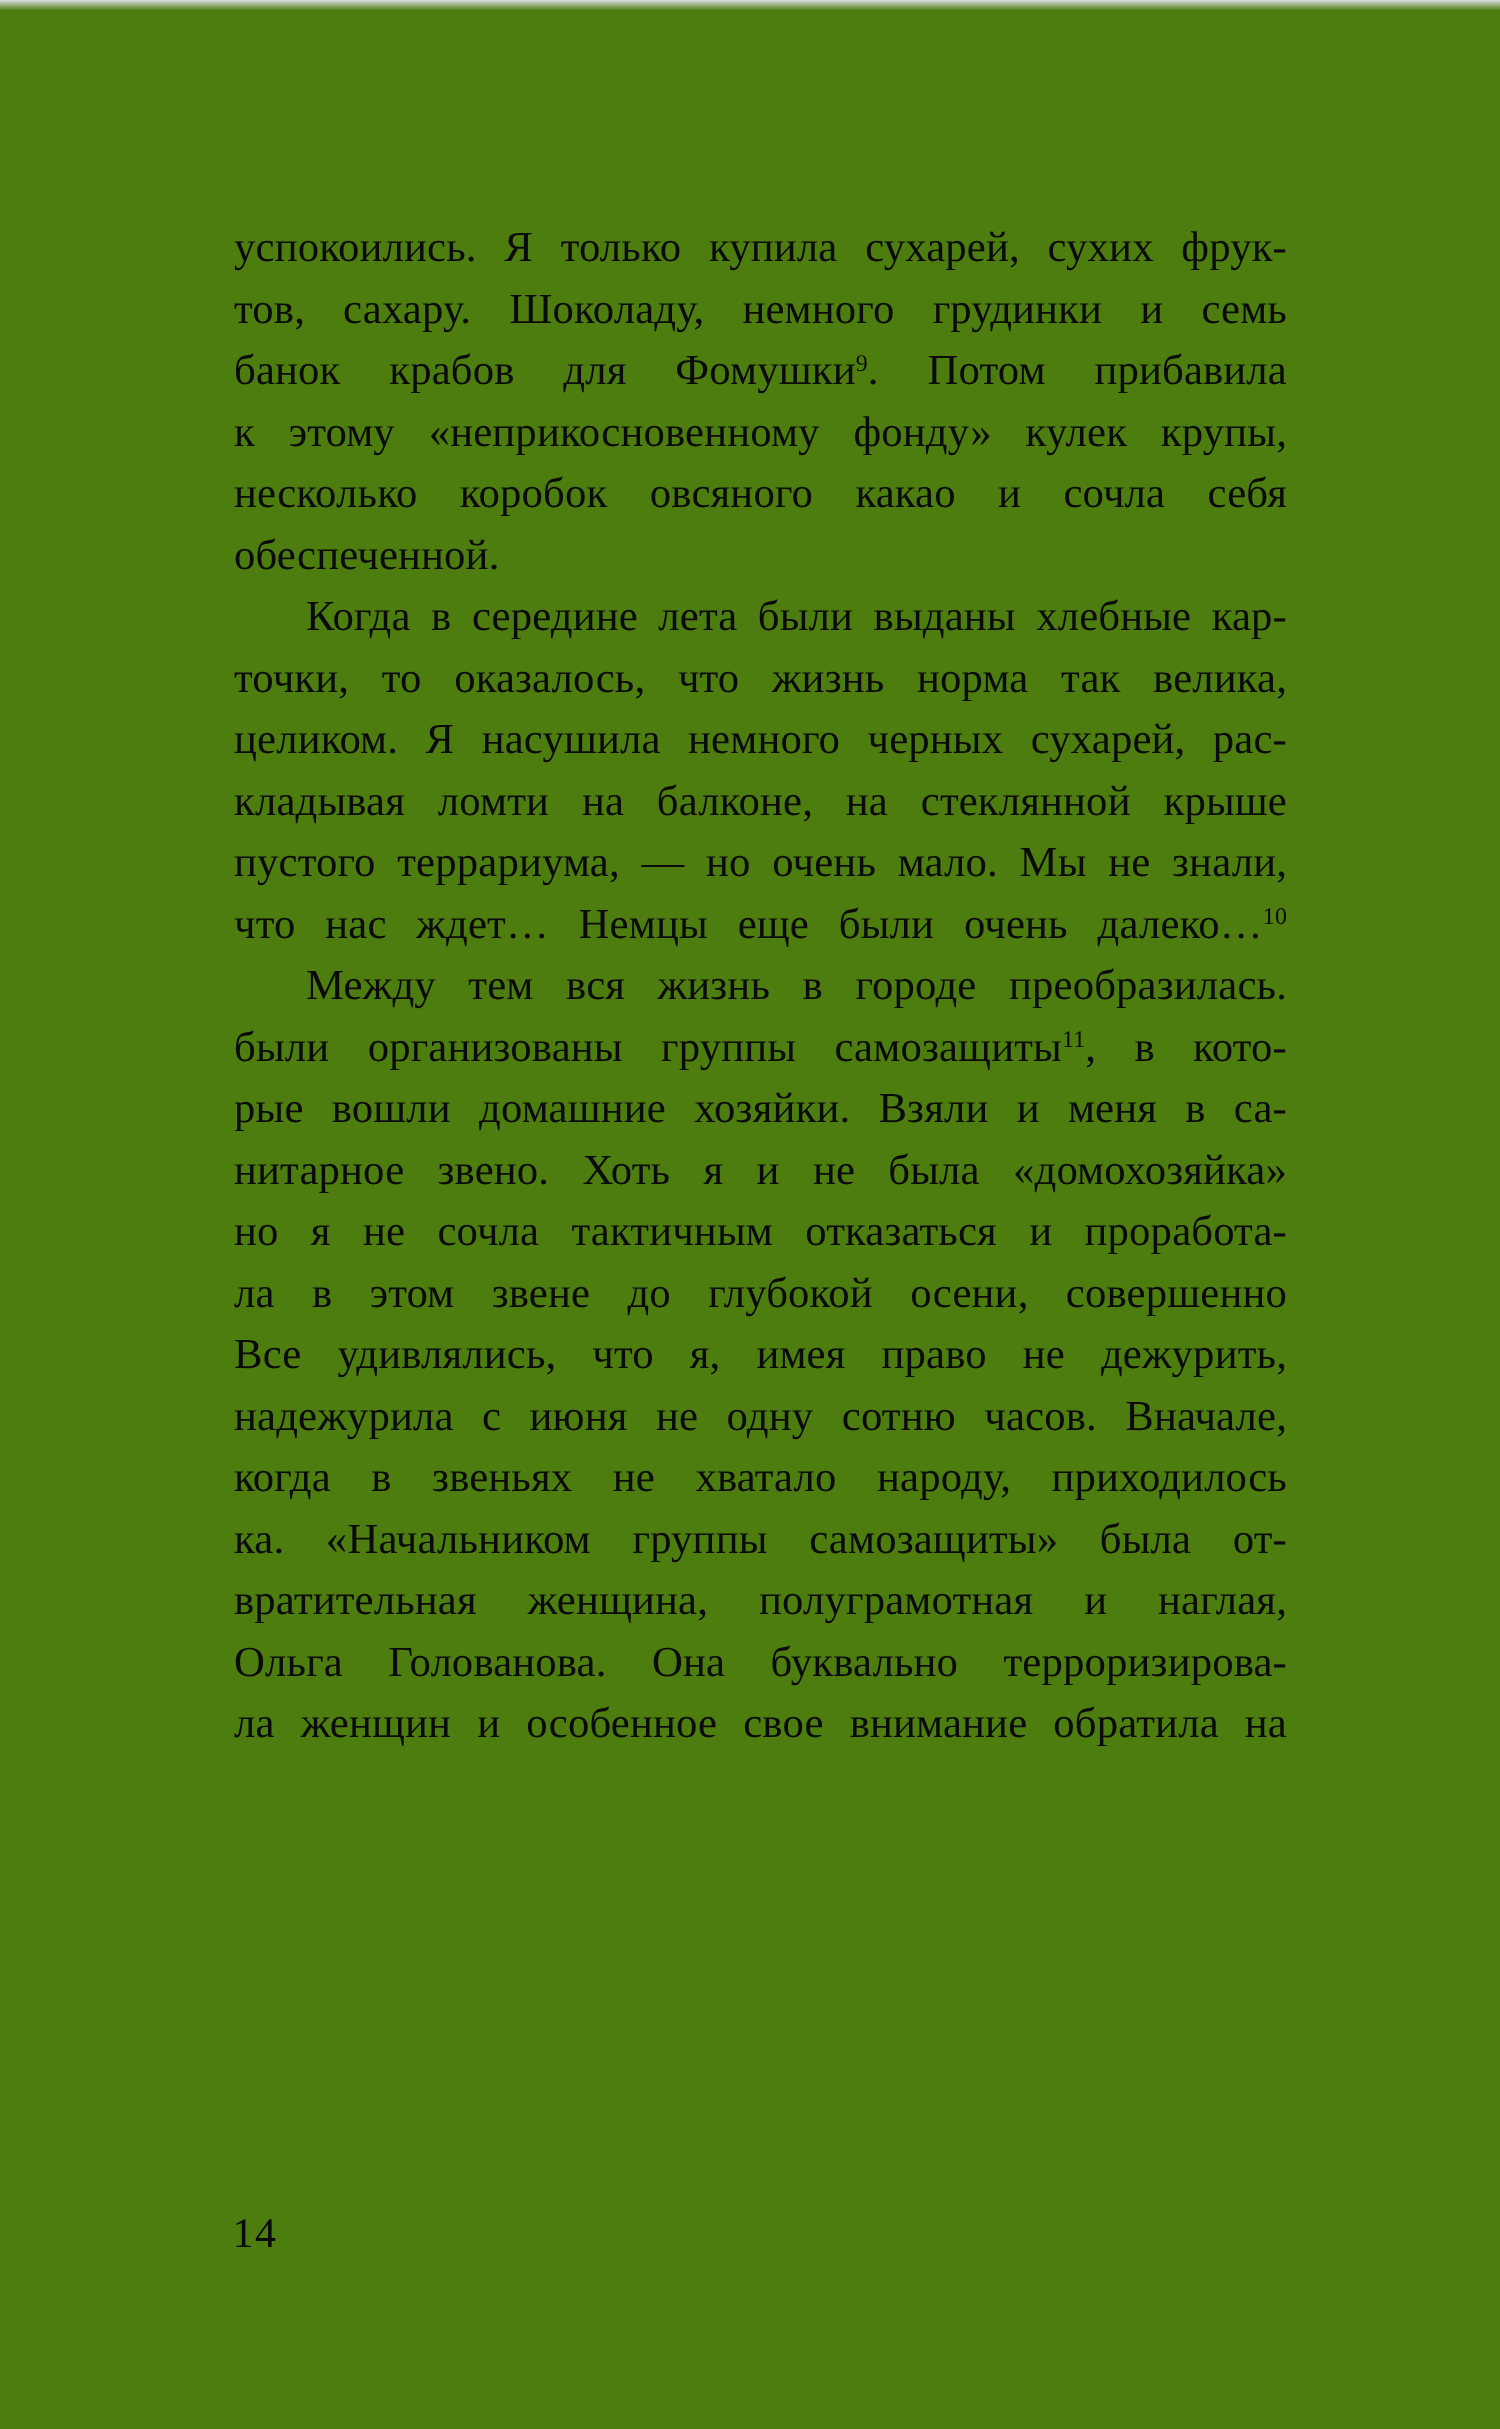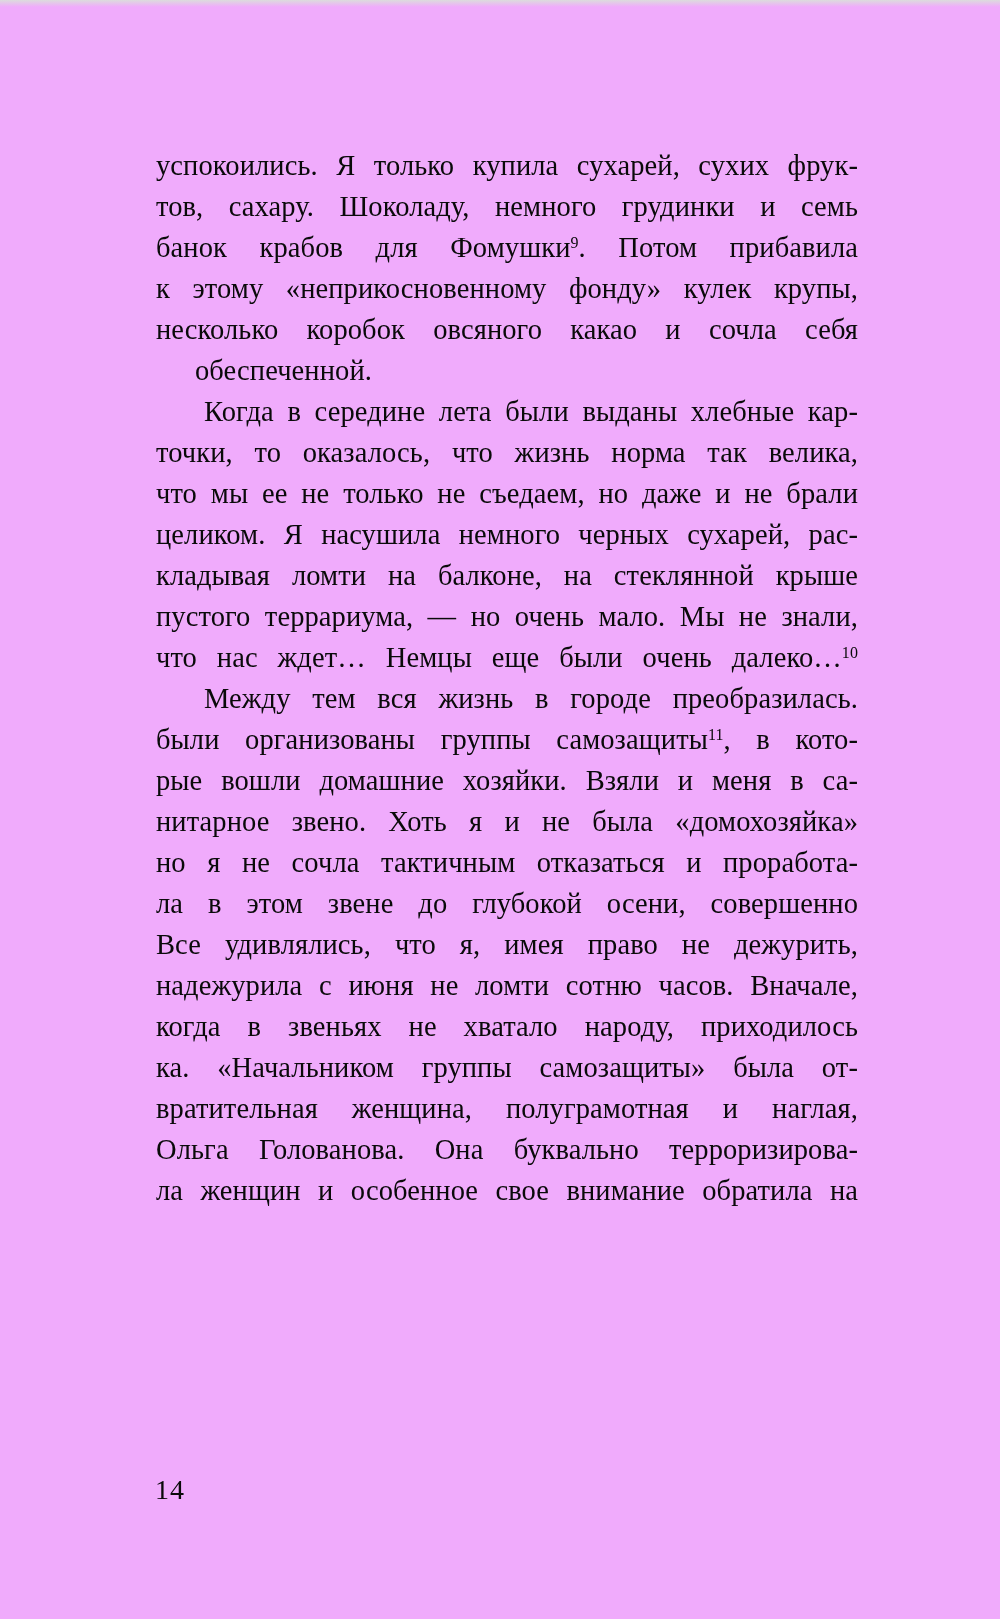--- a/index.html
+++ b/index.html
@@ -4,21 +4,21 @@
 <style>
   html, body {
     margin: 0;
     padding: 0;
     background: #ffffff;
   }
   .scan-page {
     position: relative;
     width: 1000px;
     height: 1619px;
-    background: #f0abfc;
+    background: #4d7c0f;
     overflow: hidden;
     font-family: "Liberation Serif", "DejaVu Serif", serif;
     color: #0a0a0a;
   }
   .scan-edge-top {
     position: absolute;
     top: 0; left: 0; right: 0;
     height: 7px;
     background: linear-gradient(#dcdcdc, rgba(255,255,255,0));
   }
@@ -36,21 +36,20 @@
   .line {
     height: 41px;
     overflow: hidden;
     text-align: justify;
     text-align-last: justify;
     white-space: normal;
   }
   .line.endline {
     text-align: right;
     text-align-last: left;
-    margin-left: 39px;
   }
   .line.indent {
     text-indent: 48px;
   }
   sup {
     font-size: 0.56em;
     line-height: 0;
     vertical-align: baseline;
     position: relative;
     top: -0.55em;
@@ -74,35 +73,34 @@
         <div class="line">успокоились. Я только купила сухарей, сухих фрук-</div>
         <div class="line">тов, сахару. Шоколаду, немного грудинки и семь</div>
         <div class="line">банок крабов для Фомушки<sup>9</sup>. Потом прибавила</div>
         <div class="line">к этому «неприкосновенному фонду» кулек крупы,</div>
         <div class="line">несколько коробок овсяного какао и сочла себя</div>
         <div class="line endline">обеспеченной.</div>
       </div>
       <div class="paragraph">
         <div class="line indent">Когда в середине лета были выданы хлебные кар-</div>
         <div class="line">точки, то оказалось, что жизнь норма так велика,</div>
-        <div class="line">что мы ее не только не съедаем, но даже и не брали</div>
         <div class="line">целиком. Я насушила немного черных сухарей, рас-</div>
         <div class="line">кладывая ломти на балконе, на стеклянной крыше</div>
         <div class="line">пустого террариума, — но очень мало. Мы не знали,</div>
         <div class="line">что нас ждет… Немцы еще были очень далеко…<sup>10</sup></div>
       </div>
       <div class="paragraph">
         <div class="line indent">Между тем вся жизнь в городе преобразилась.</div>
         <div class="line">были организованы группы самозащиты<sup>11</sup>, в кото-</div>
         <div class="line">рые вошли домашние хозяйки. Взяли и меня в са-</div>
         <div class="line">нитарное звено. Хоть я и не была «домохозяйка»</div>
         <div class="line">но я не сочла тактичным отказаться и проработа-</div>
         <div class="line">ла в этом звене до глубокой осени, совершенно</div>
         <div class="line">Все удивлялись, что я, имея право не дежурить,</div>
-        <div class="line">надежурила с июня не ломти сотню часов. Вначале,</div>
+        <div class="line">надежурила с июня не одну сотню часов. Вначале,</div>
         <div class="line">когда в звеньях не хватало народу, приходилось</div>
         <div class="line">ка. «Начальником группы самозащиты» была от-</div>
         <div class="line">вратительная женщина, полуграмотная и наглая,</div>
         <div class="line">Ольга Голованова. Она буквально терроризирова-</div>
         <div class="line">ла женщин и особенное свое внимание обратила на</div>
       </div>
     </div>
   <div class="page-number">14</div>
 </div>
 

